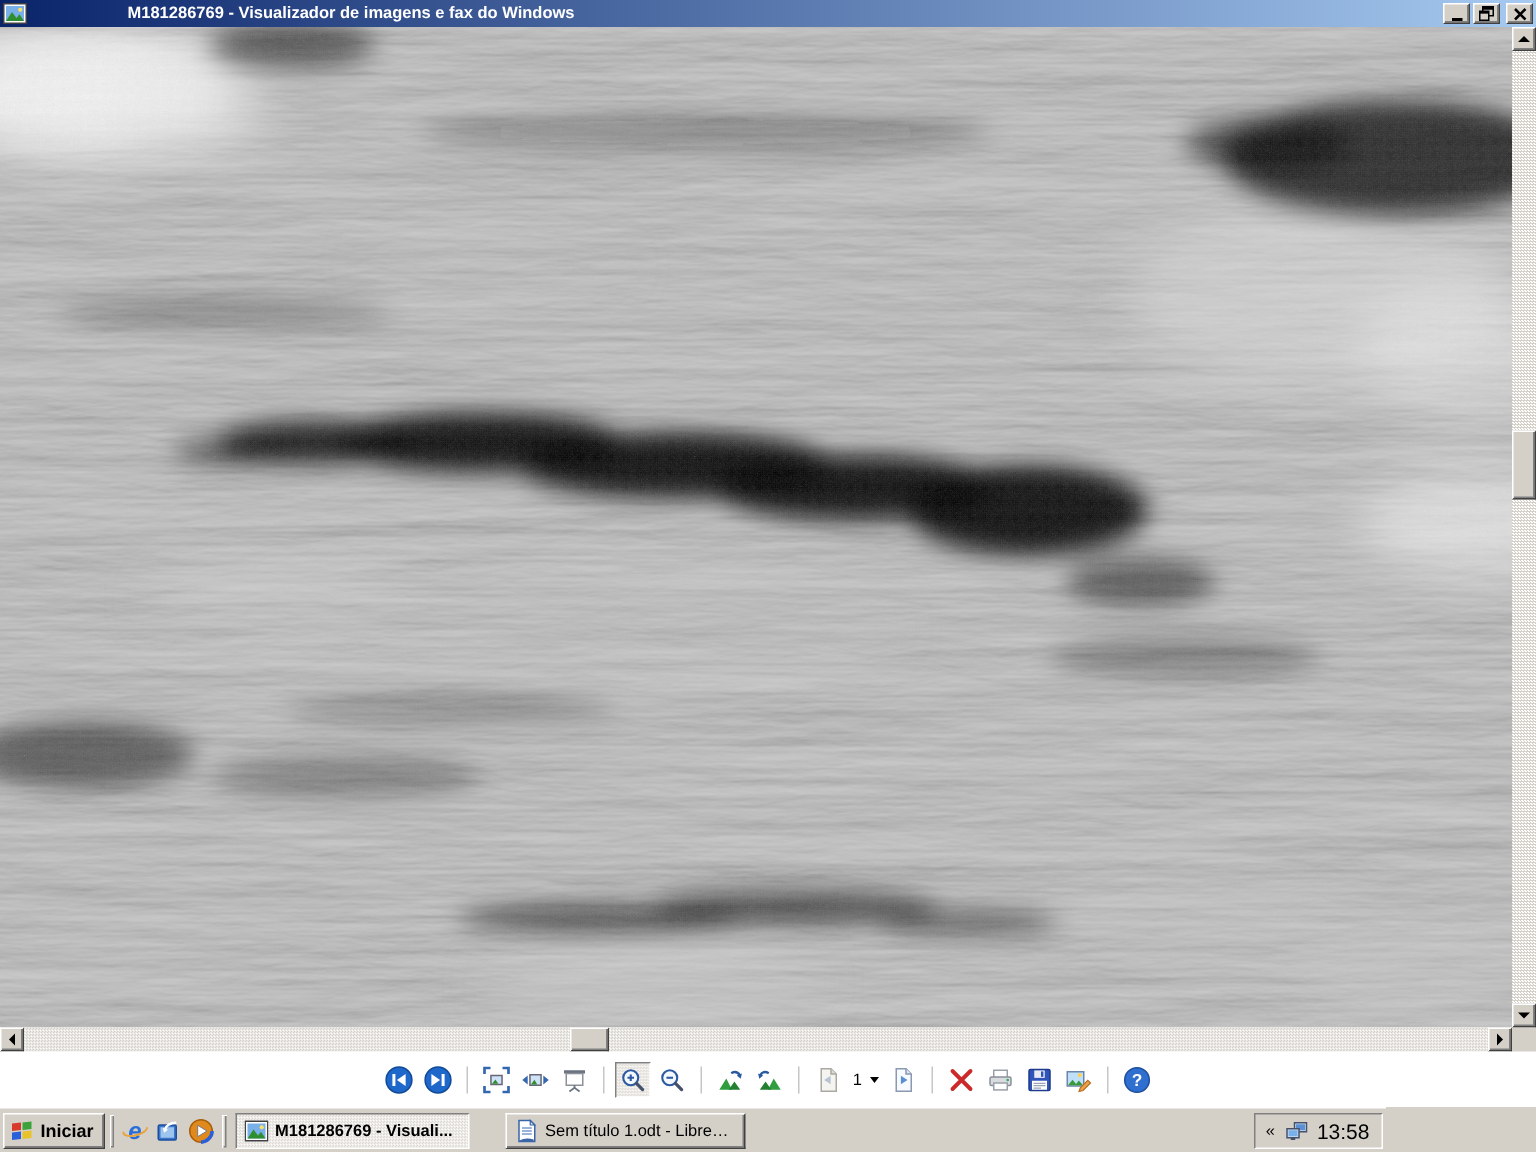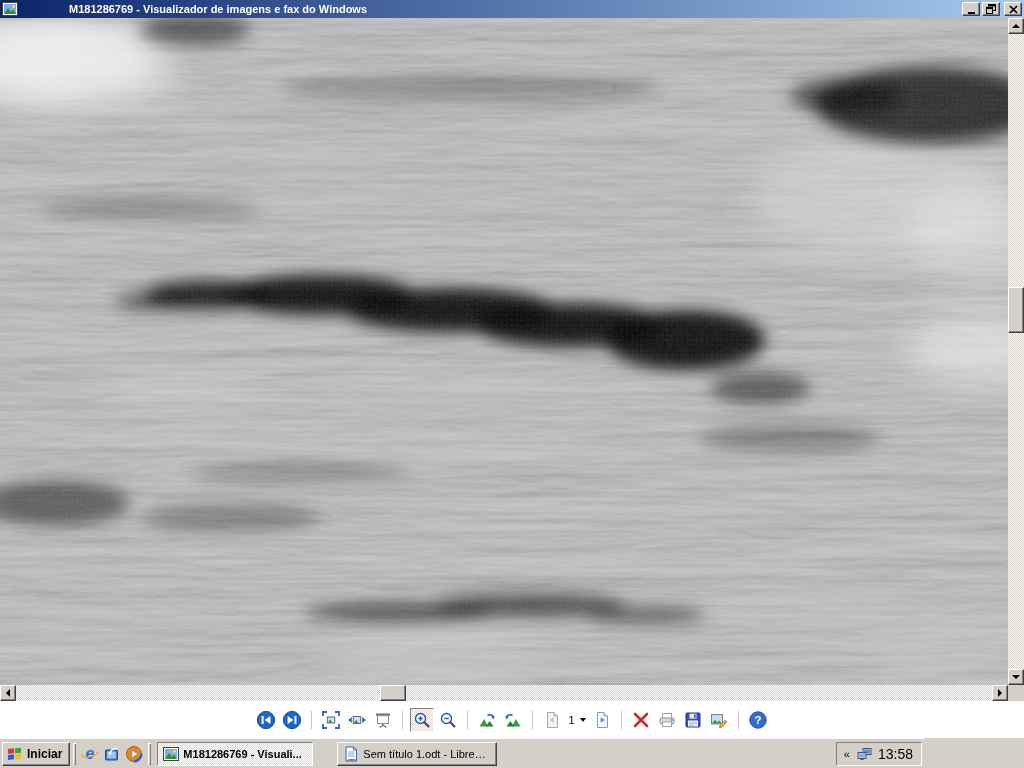--- a/index.html
+++ b/index.html
@@ -28,21 +28,21 @@
   }
 
   
   .titlebar {
     position:absolute; top:0; left:0; width:1024px; height:18px;
     background:linear-gradient(to right,#0a246a,#a6caf0);
     display:flex; align-items:center;
   }
   .title-icon { width:16px; height:16px; margin-left:2px; flex:0 0 auto; }
   .title-text {
-    color:#fff; font-weight:bold; font-size:11px; margin-left:4px;
+    color:#fff; font-weight:bold; font-size:11px; margin-left:20px;
     white-space:nowrap; overflow:hidden; flex:1;padding-left:47px;
   }
   .win-btn {
     width:18px; height:14px; margin-right:2px; flex:0 0 auto;
     display:flex; align-items:center; justify-content:center; padding:0;
   }
   .win-btn.gap { margin-right:4px; }
   .min-glyph { width:7px; height:2px; background:#000; margin-top:7px; }
 
   

